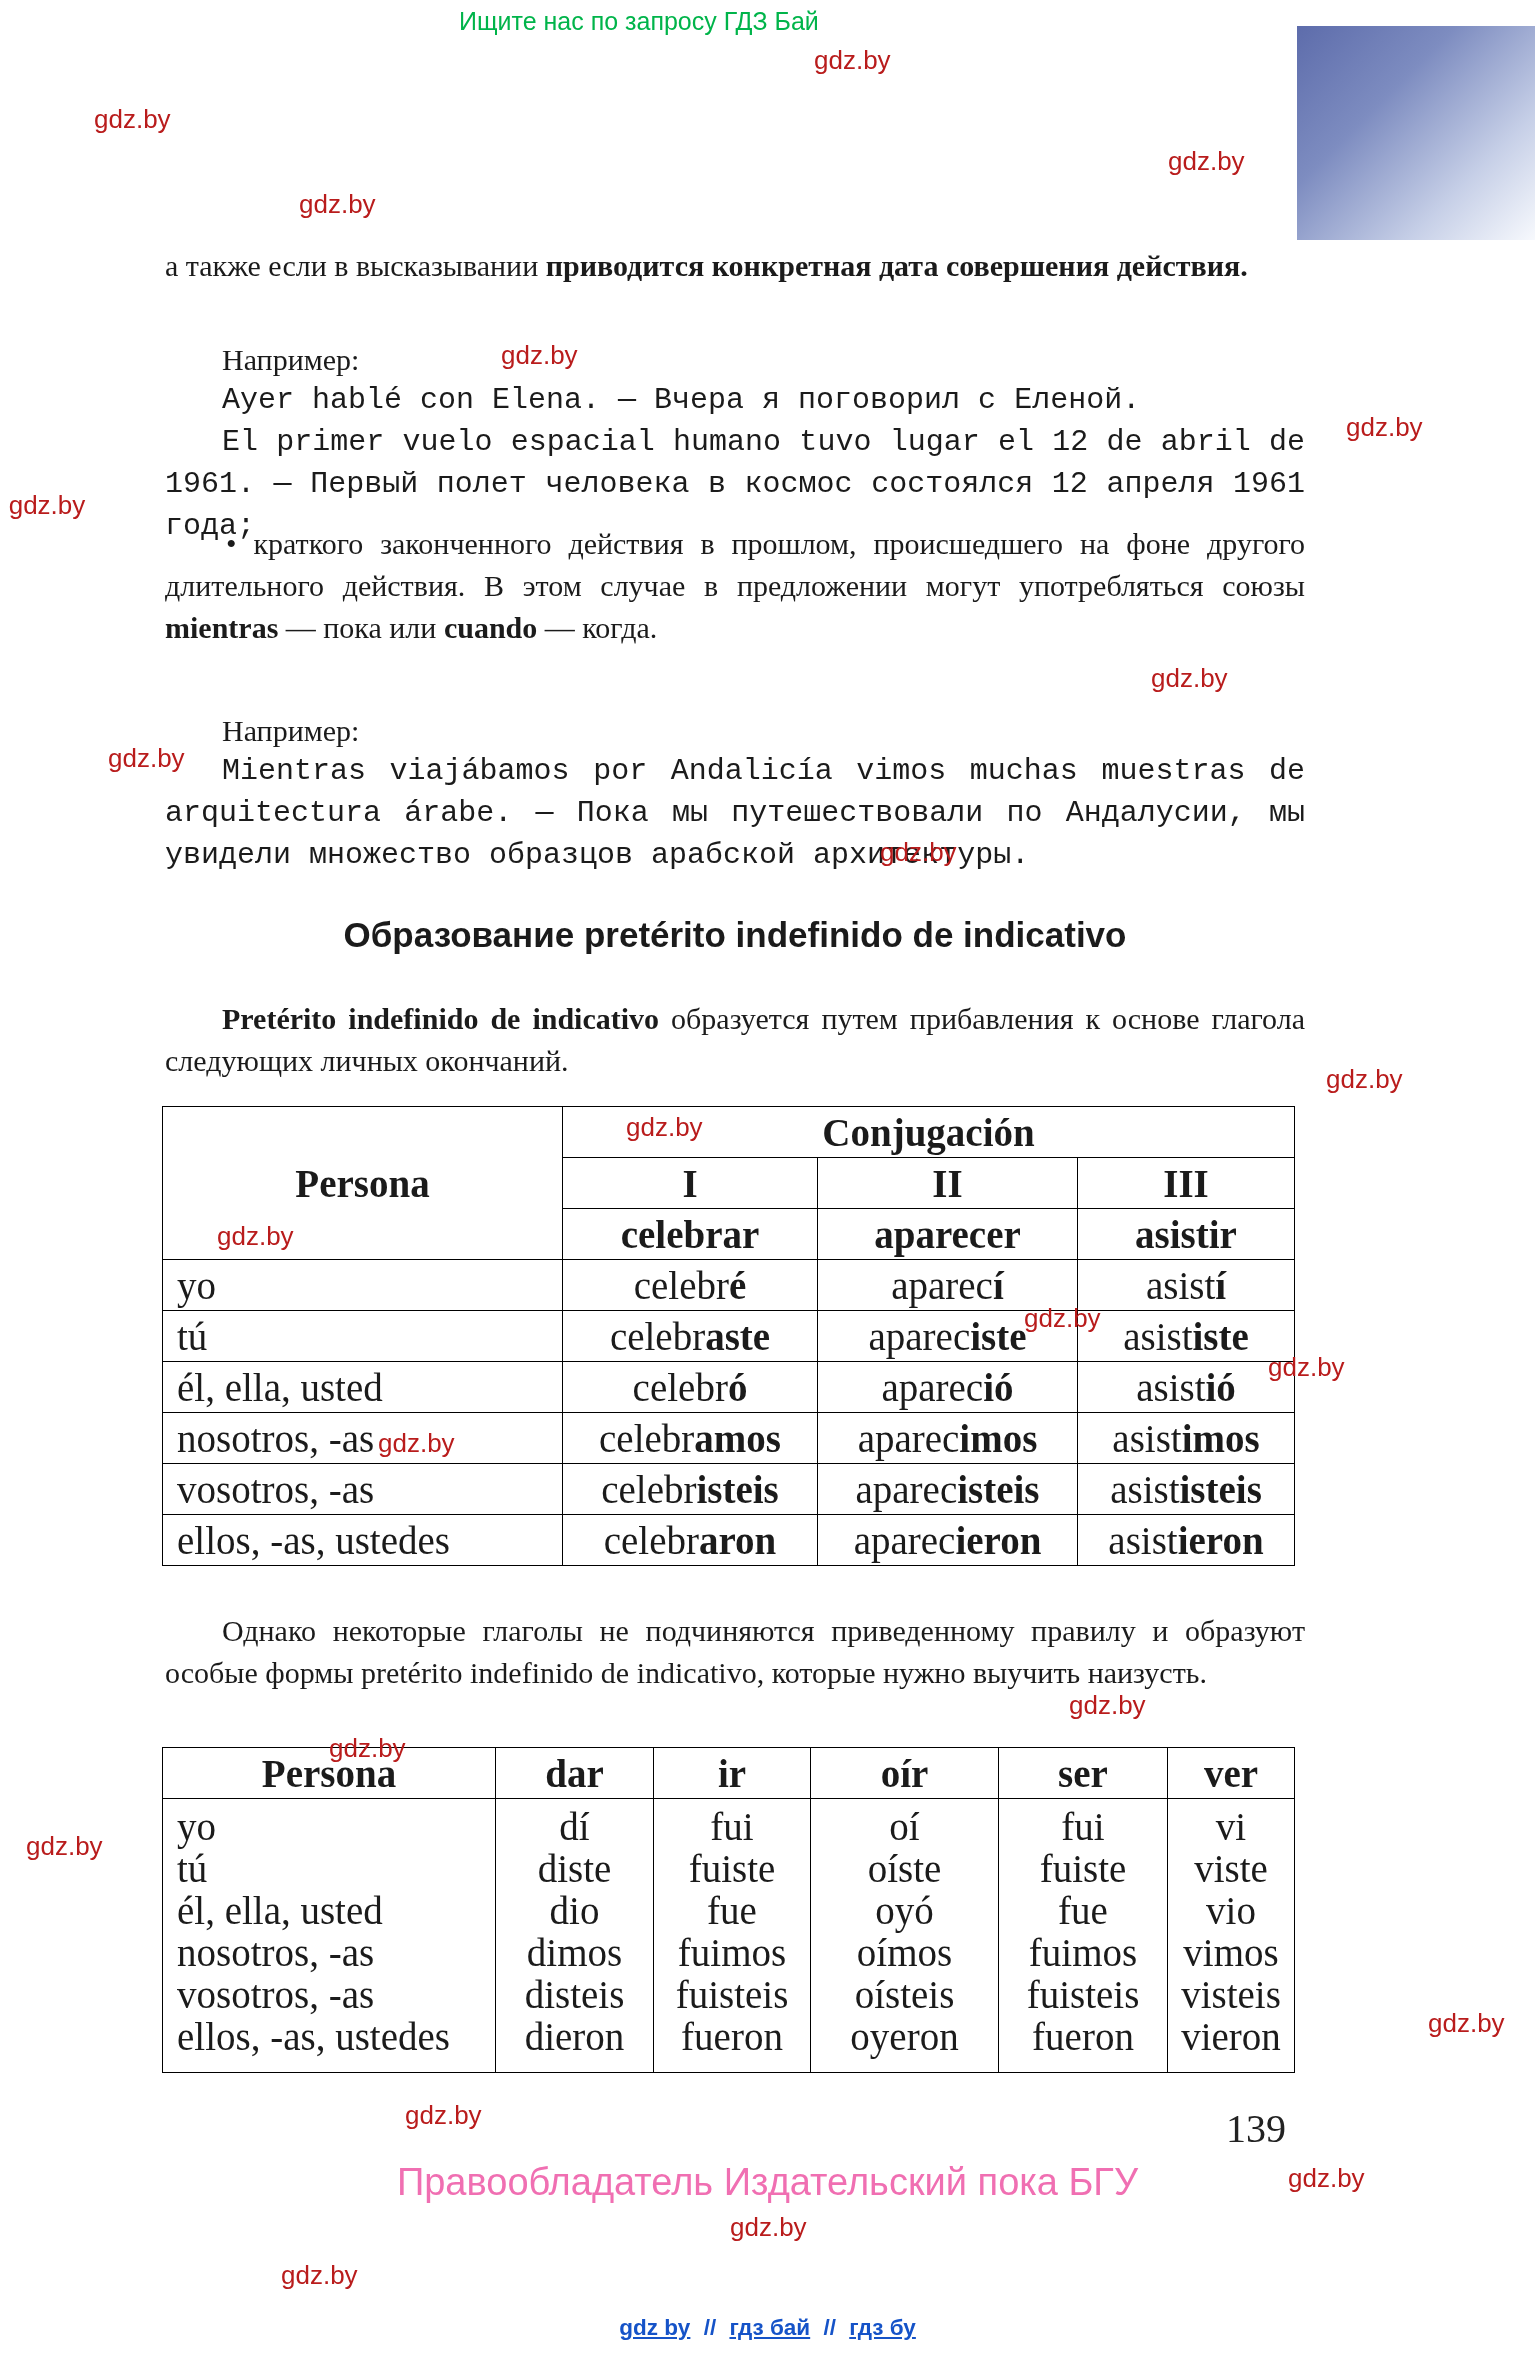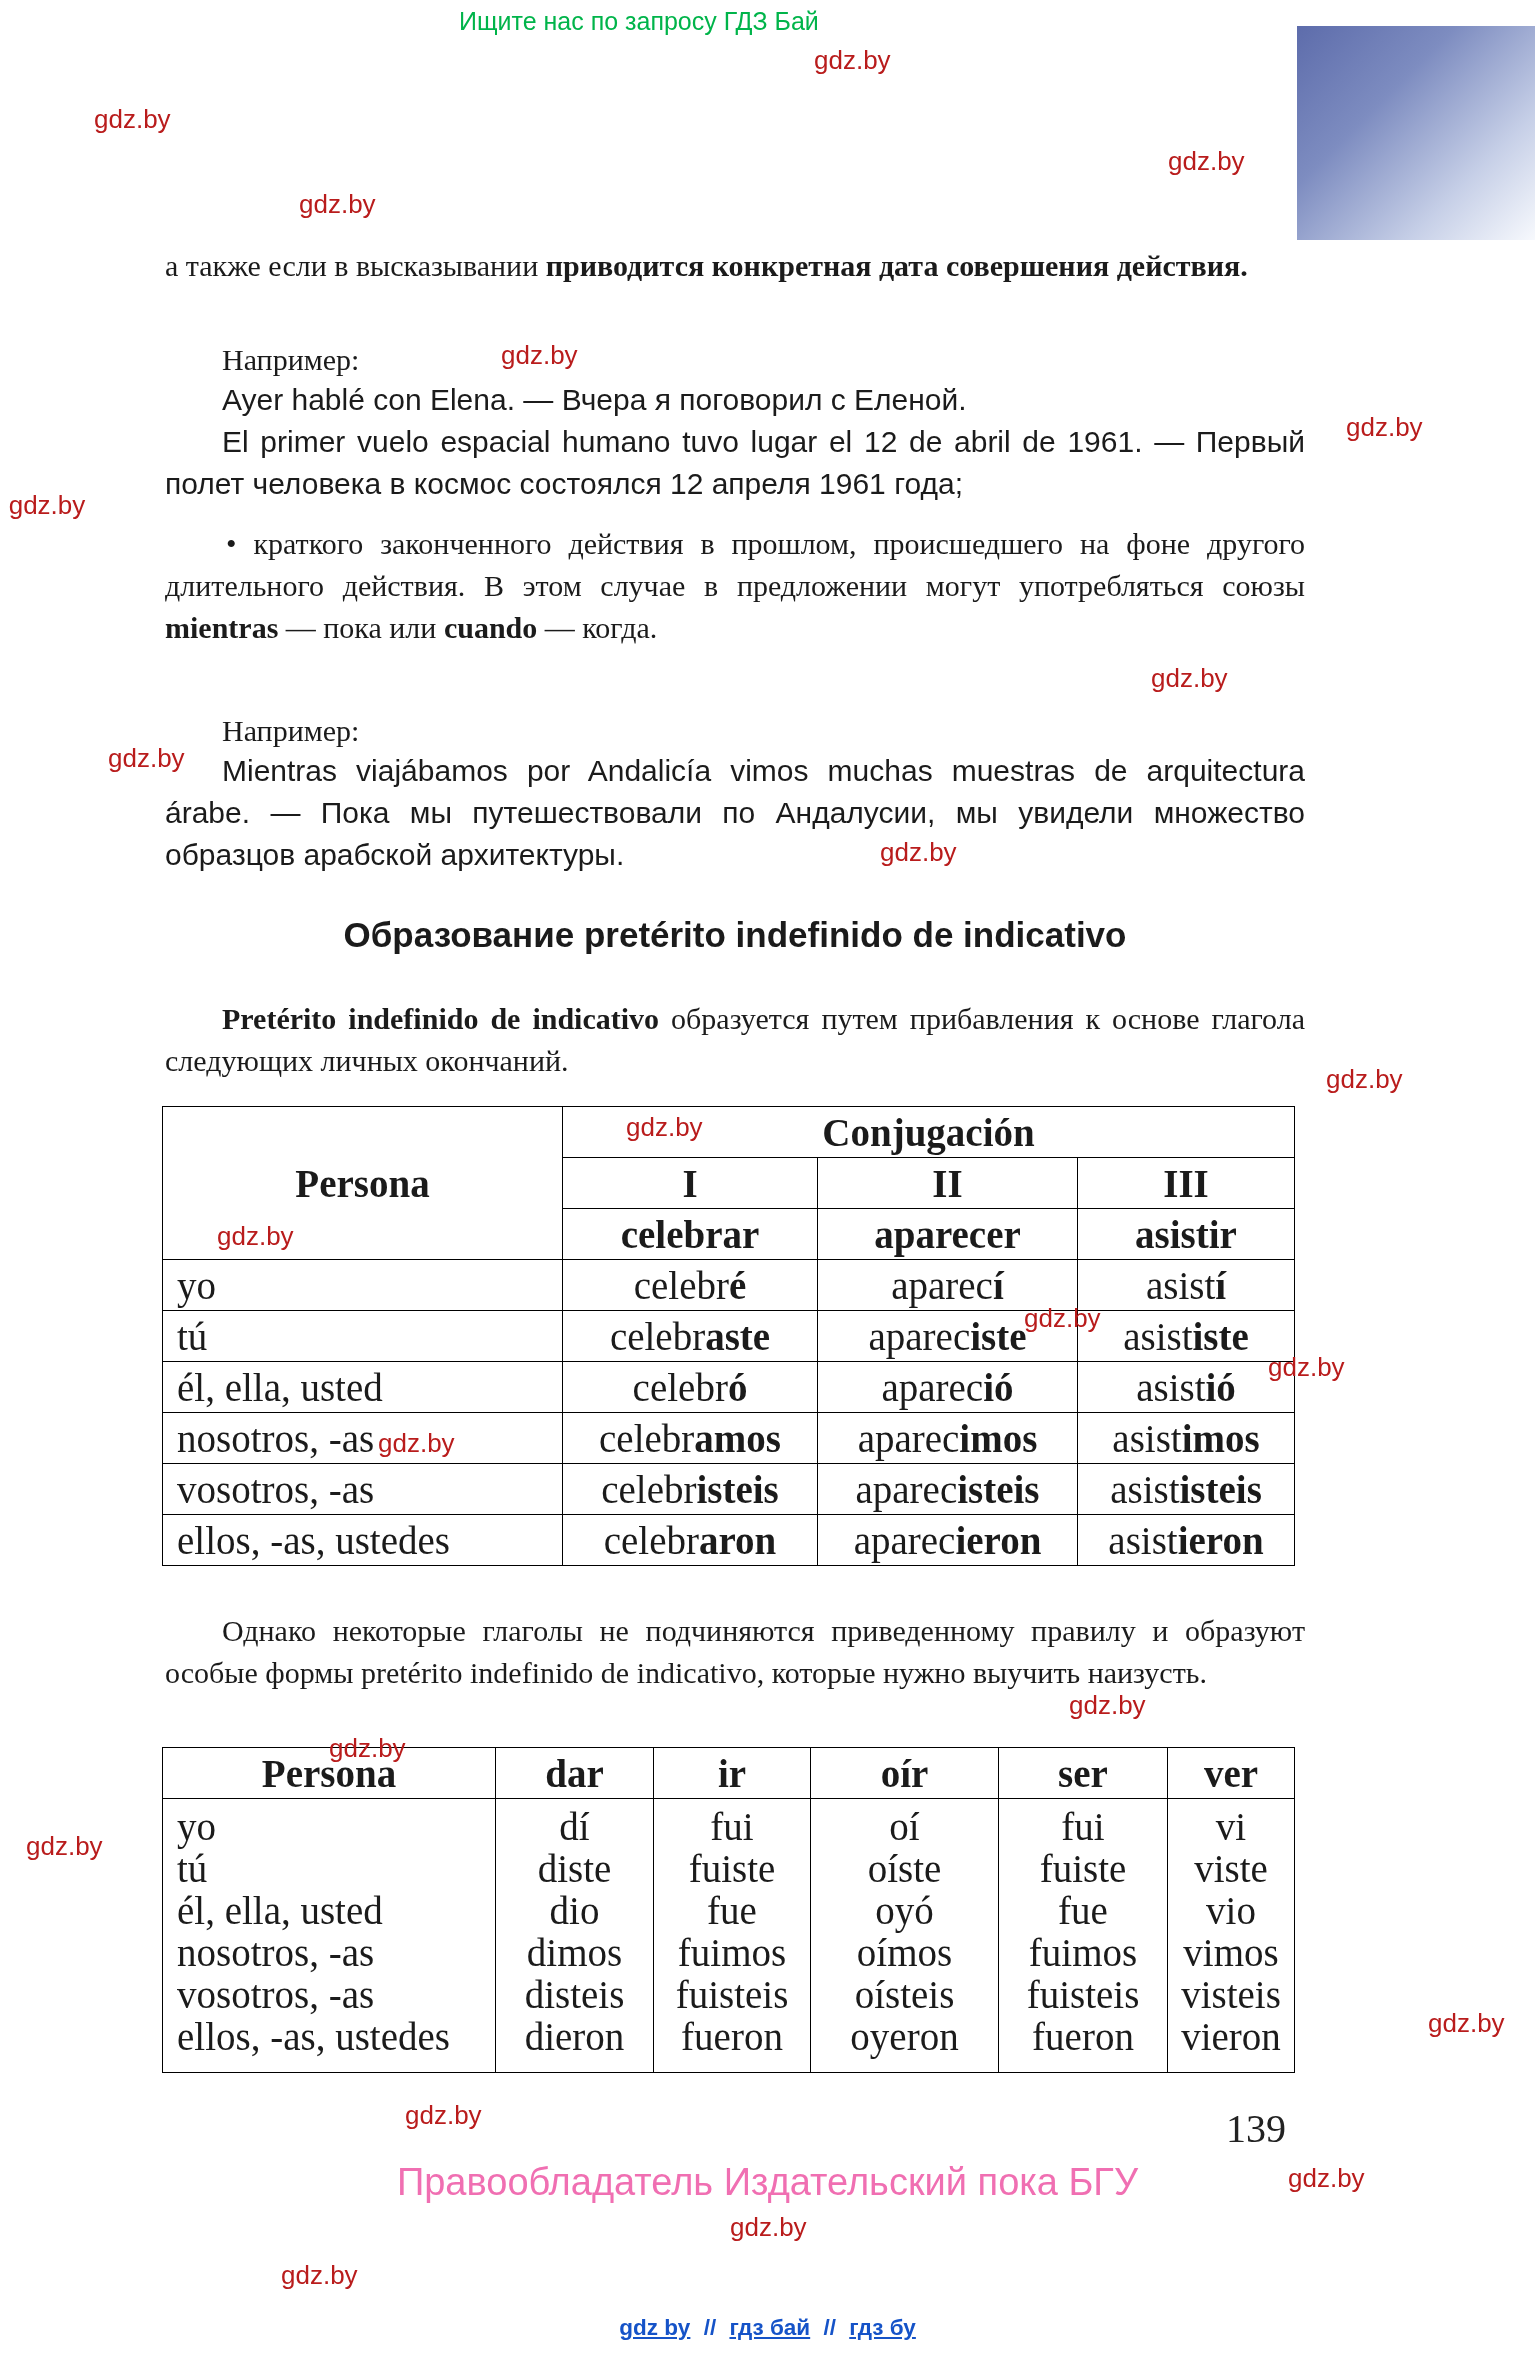--- a/index.html
+++ b/index.html
@@ -17,21 +17,21 @@
   }
   .corner {
     position:absolute; left:1297px; top:26px; width:238px; height:214px;
     background:linear-gradient(135deg,#5d6cab 0%,#7d8cc0 35%,#c6cfe7 72%,#f7f9fd 100%);
     z-index:1;
   }
   p.para {
     position:absolute; left:165px; width:1140px; margin:0;
     font-size:30px; line-height:42px; text-align:justify; z-index:2;
   }
-  .sans { font-family:Liberation Sans, sans-serif; font-size:29.5px; }
+  .sans { font-family:Liberation Mono, monospace; font-size:29.5px; }
   .heading {
     position:absolute; left:165px; width:1140px; margin:0; text-align:center;
     font-family:"Liberation Sans", sans-serif; font-weight:bold; font-size:35px; z-index:2;
   }
   table { border-collapse:collapse; position:absolute; z-index:2; table-layout:fixed; }
   .t1 { left:162px; top:1106px; width:1132px; }
   .t2 { left:162px; top:1747px; width:1132px; }
   .t1 td, .t1 th, .t2 td, .t2 th { border:1.7px solid #000; font-size:39px; }
   .t1 th, .t2 th { font-weight:bold; text-align:center; height:50px; padding:0; }
   .t1 td { height:50px; text-align:center; padding:0; }

